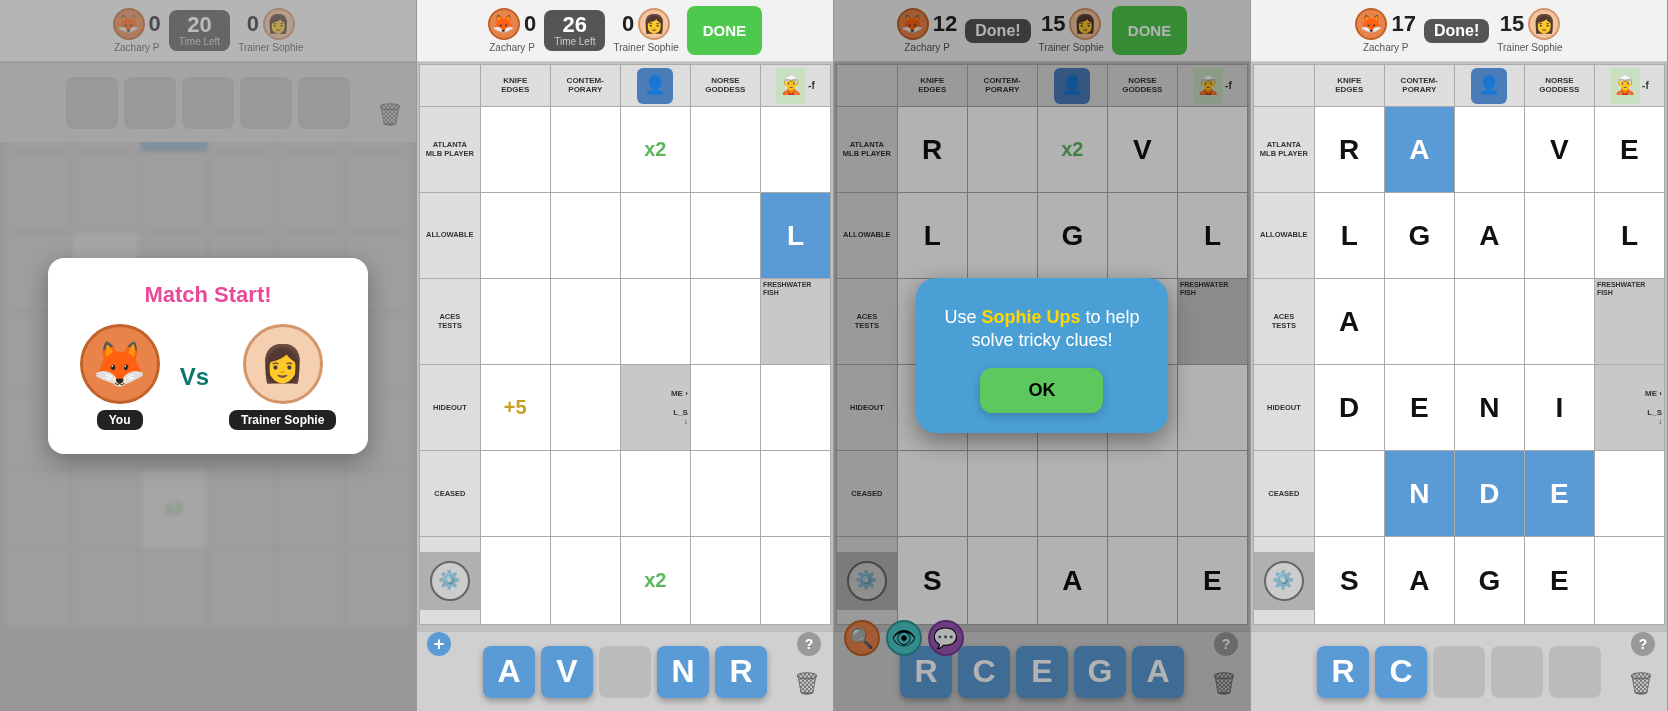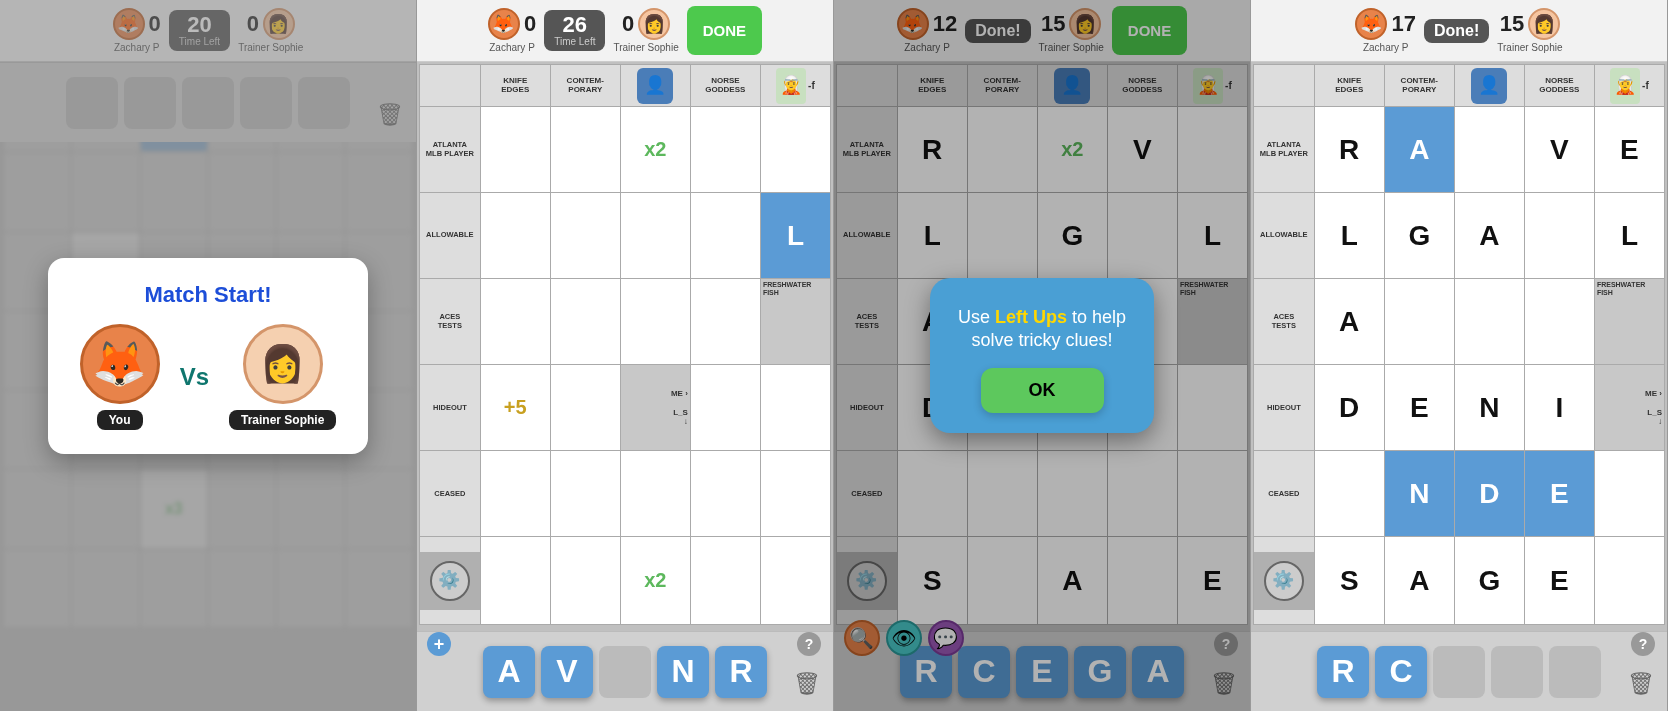--- a/index.html
+++ b/index.html
@@ -198,21 +198,21 @@
       display: flex;
       flex-direction: column;
       align-items: center;
       gap: 16px;
       box-shadow: 0 8px 24px rgba(0,0,0,0.3);
       min-width: 240px;
     }
     .match-start-title {
       font-size: 22px;
       font-weight: bold;
-      color: #1d4ed8;
+      color: #ec4899;
     }
     .match-players {
       display: flex;
       align-items: center;
       gap: 20px;
     }
     .match-avatar {
       display: flex;
       flex-direction: column;
       align-items: center;
@@ -709,21 +709,21 @@
           <td class="gc empty"></td>
           <td class="gc">E</td>
         </tr>
       </tbody>
     </table>
   </div>
 
   <div class="power-ups-overlay">
     <div class="power-ups-card">
       <p class="power-ups-text">
-        Use <span class="highlight">Left Ups</span> to help<br>solve tricky clues!
+        Use <span class="highlight">Sophie Ups</span> to help<br>solve tricky clues!
       </p>
       <button class="ok-btn">OK</button>
     </div>
   </div>
 
   <div class="bottom-area">
     <div style="position:absolute;left:10px;bottom:55px;display:flex;gap:6px;">
       <div class="powerup-icon pu-orange">🔍</div>
       <div class="powerup-icon pu-teal">👁</div>
       <div class="powerup-icon pu-purple">💬</div>

